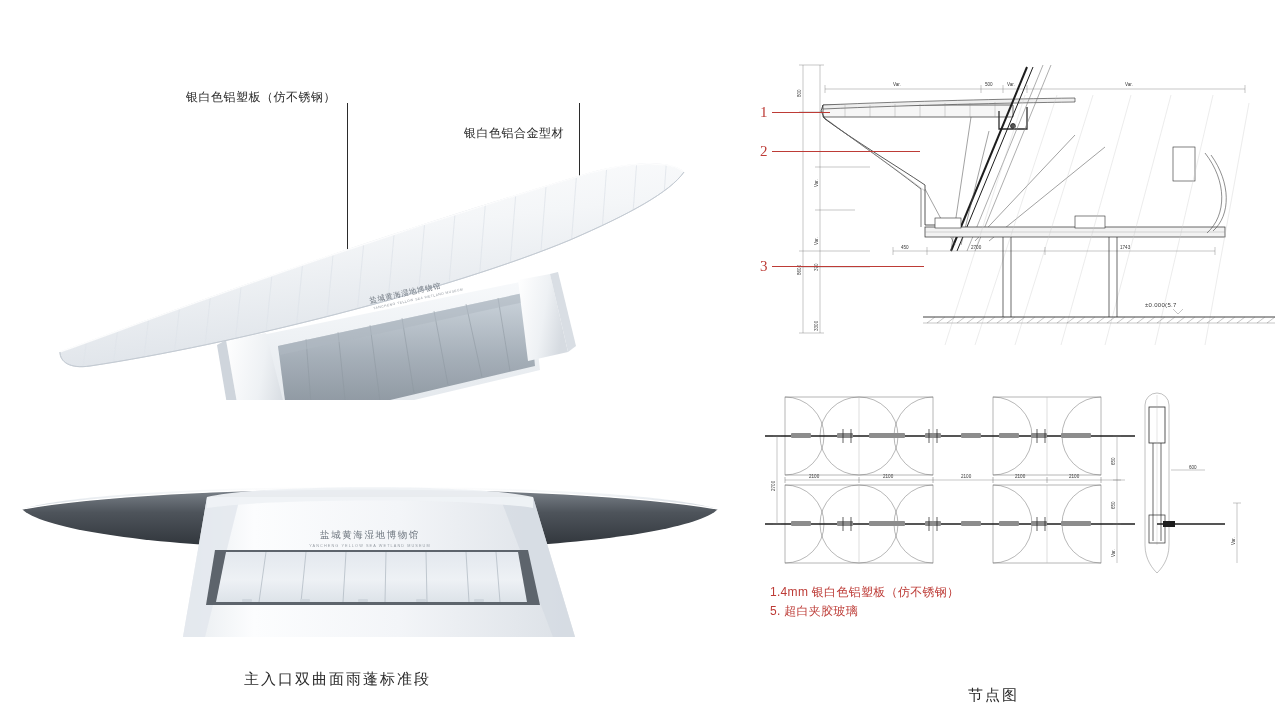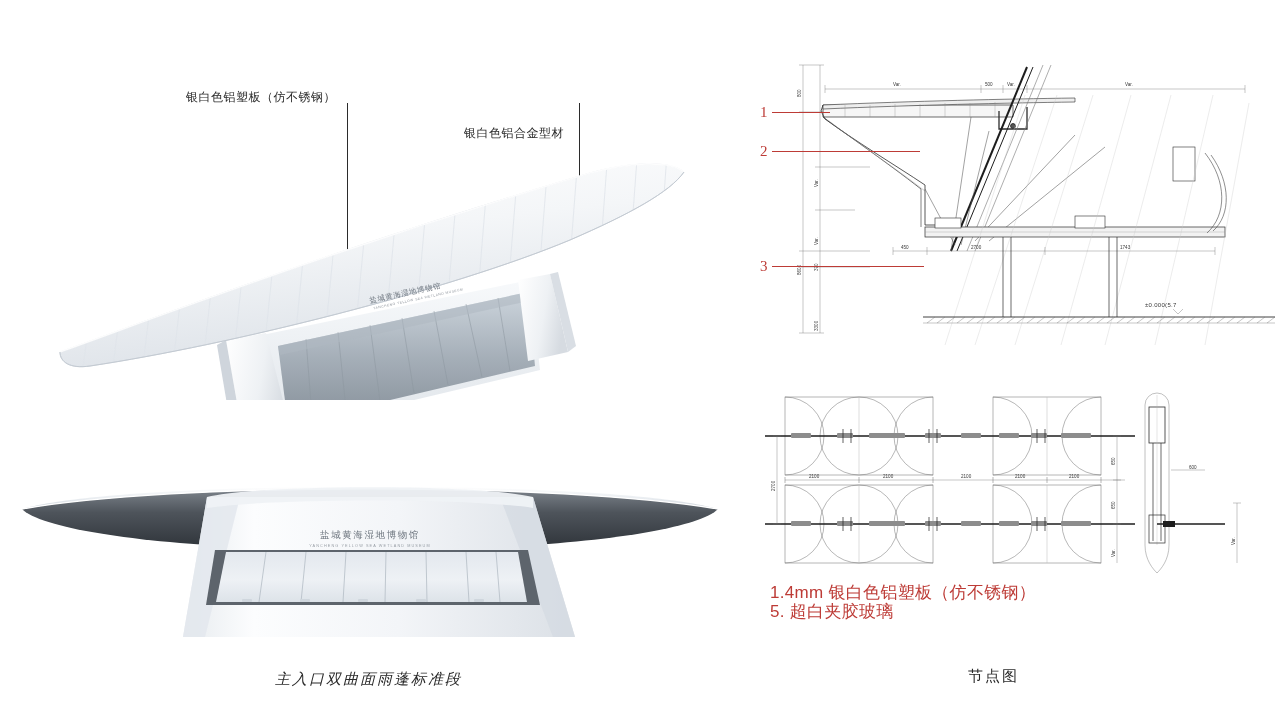--- a/index.html
+++ b/index.html
@@ -42,21 +42,21 @@
     font-size:15px;
     color:#2a2a2a;
     letter-spacing:2px;
     white-space:nowrap;
   }
 
   
   .legend{
     position:absolute;
     left:770px;top:583px;
-    font-size:17px;
+    font-size:12px;
     line-height:19px;
     color:#bd3b36;
     letter-spacing:.3px;
   }
   .legend div{white-space:nowrap;}
 
   
   .rednum{
     position:absolute;
     font-size:15px;
@@ -601,16 +601,16 @@
       <text class="dimtext-v" transform="translate(424,84) rotate(0)">600</text>
       <text class="dimtext-v" transform="translate(470,160) rotate(-90)">Var.</text>
     </svg>
   </div>
 
   <div class="legend">
     <div>1.4mm 银白色铝塑板（仿不锈钢）</div>
     <div>5. 超白夹胶玻璃</div>
   </div>
 
-  <div class="caption" style="left:275px;top:670px;font-style:italic;">主入口双曲面雨蓬标准段</div>
-  <div class="caption" style="left:968px;top:667px;">节点图</div>
+  <div class="caption" style="left:244px;top:670px;">主入口双曲面雨蓬标准段</div>
+  <div class="caption" style="left:968px;top:686px;">节点图</div>
 
 </div>
 
 </body></html>

